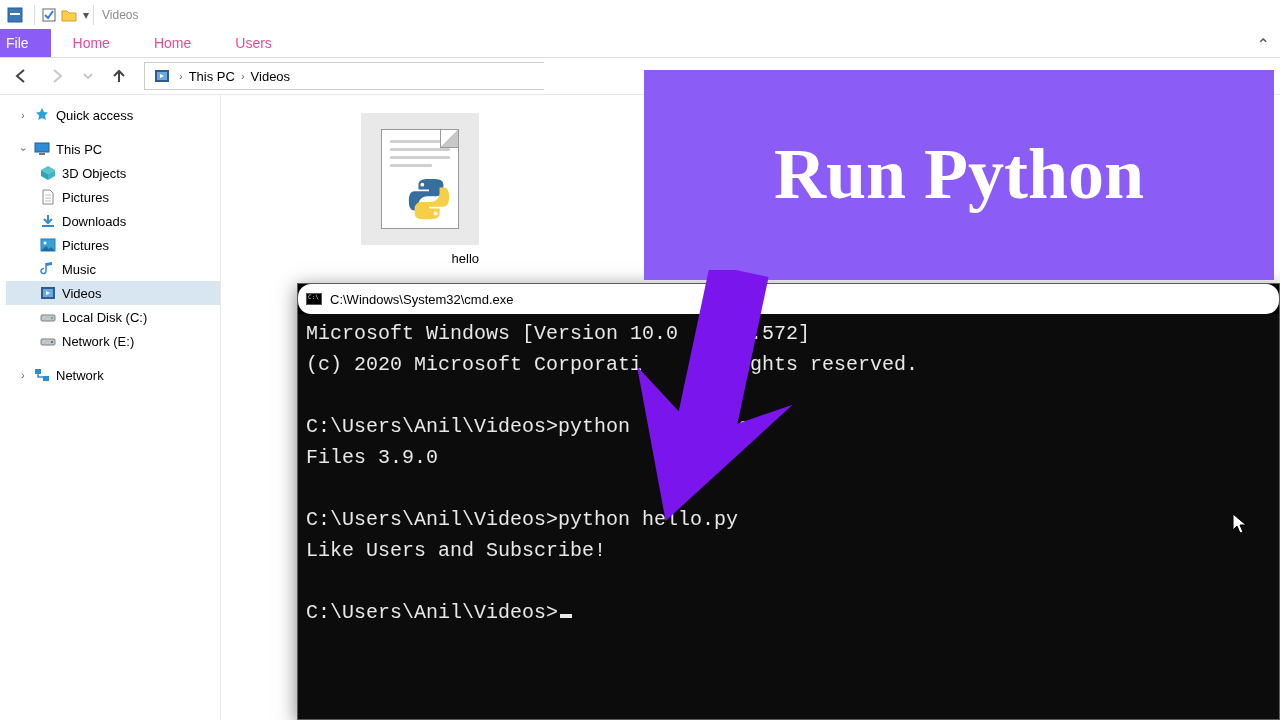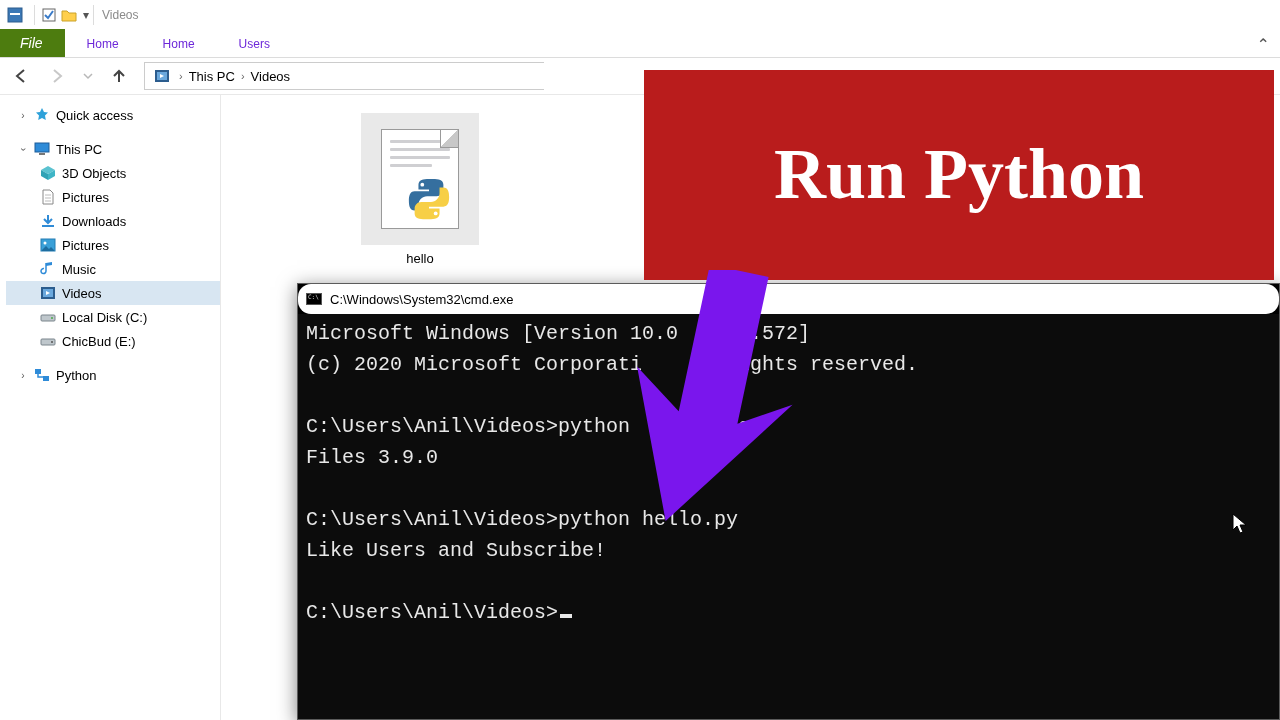--- a/index.html
+++ b/index.html
@@ -27,31 +27,30 @@
 
   
   .ribbon {
     height: 28px;
     display: flex;
     align-items: flex-end;
     border-bottom: 1px solid #dcdcdc;
     background:#fff;
   }
   .ribbon .file-tab {
-    background: #4d7c0f;
+    background: #8b5cf6;
     color: #fff;
-    padding: 6px 22px 6px 20px;
+    padding: 6px 22px 6px 6px;
     font-size: 14px;
     cursor: pointer;
-    font-style: italic;
   }
   .ribbon .tab {
     padding: 6px 22px;
-    font-size: 12px;
-    color: #6d28d9;
+    font-size: 14px;
+    color: #ec4899;
     cursor: pointer;
   }
   .min-ribbon {
     position: absolute;
     right: 10px; top: 35px;
     font-size: 16px; color:#555;
   }
 
   
   .navbar {
@@ -115,21 +114,21 @@
     flex: 1;
     border-top: 1px solid #e8e8e8;
     border-left: 1px solid #e8e8e8;
     padding: 18px 0 0 140px;
     position: relative;
   }
 
   
   .file-tile {
     width: 118px;
-    text-align: center;
+    text-align: right;
   }
   .file-thumb {
     width: 118px; height: 132px;
     background: #e9e9e9;
     display:flex; align-items:center; justify-content:center;
   }
   .file-doc {
     width: 78px; height: 100px;
     background: #fff;
     border: 1px solid #9a9a9a;
@@ -196,21 +195,21 @@
     display:inline-block; width:12px; height:4px;
     background:#e8e8e8; vertical-align: baseline;
     margin-left:2px;
   }
 
   
   .overlay {
     position:absolute;
     left: 644px; top: 70px;
     width: 630px; height: 210px;
-    background: #b91c1c;
+    background: #8b5cf6;
     color:#fff;
     font-family: "Georgia", "Times New Roman", serif;
     font-weight: 700;
     font-size: 72px;
     line-height: 1.07;
     text-align:center;
     display:flex; align-items:center; justify-content:center;
     padding: 4px 10px;
   }
   .overlay-arrow {
@@ -392,35 +391,35 @@
       </span>
       <span class="tree-label">Local Disk (C:)</span>
     </div>
     <div class="tree-item indent">
       <span class="tree-icon">
         <svg width="16" height="16">
             <rect x="1" y="6" width="14" height="6" rx="1" fill="#bfc7cc" stroke="#7a858c"></rect>
             <circle cx="12" cy="9" r="1" fill="#555"></circle>
           </svg>
       </span>
-      <span class="tree-label">ChicBud (E:)</span>
+      <span class="tree-label">Network (E:)</span>
     </div>
 
     <div class="tree-group-spacer"></div>
 
     <div class="tree-item">
       <span class="tree-toggle">›</span>
       <span class="tree-icon">
         <svg width="16" height="16">
             <rect x="1" y="2" width="6" height="5" fill="#2e8bd8"></rect>
             <rect x="9" y="9" width="6" height="5" fill="#2e8bd8"></rect>
             <path d="M4 7 v3 h7" stroke="#2e8bd8" stroke-width="1.5" fill="none"></path>
           </svg>
       </span>
-      <span class="tree-label">Python</span>
+      <span class="tree-label">Network</span>
     </div>
   </div>
 
   <div class="content">
     <div class="file-tile">
       <div class="file-thumb">
         <div class="file-doc">
           <div class="fold"></div>
           <div class="line"></div>
             <div class="line"></div>

